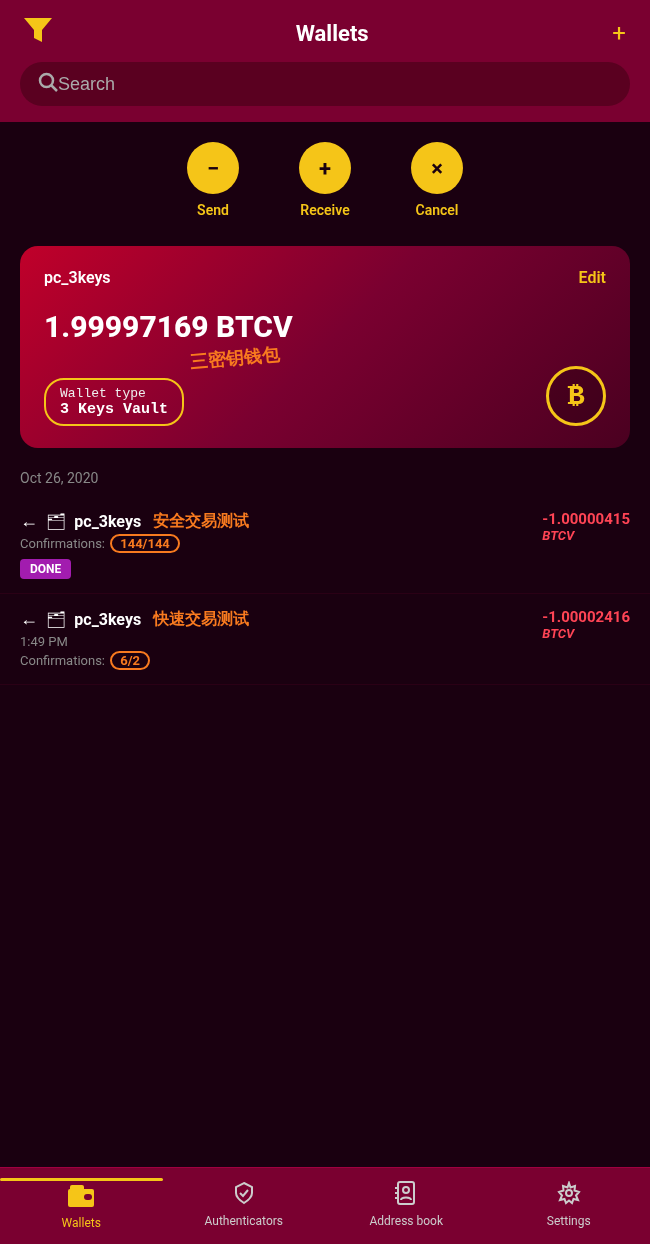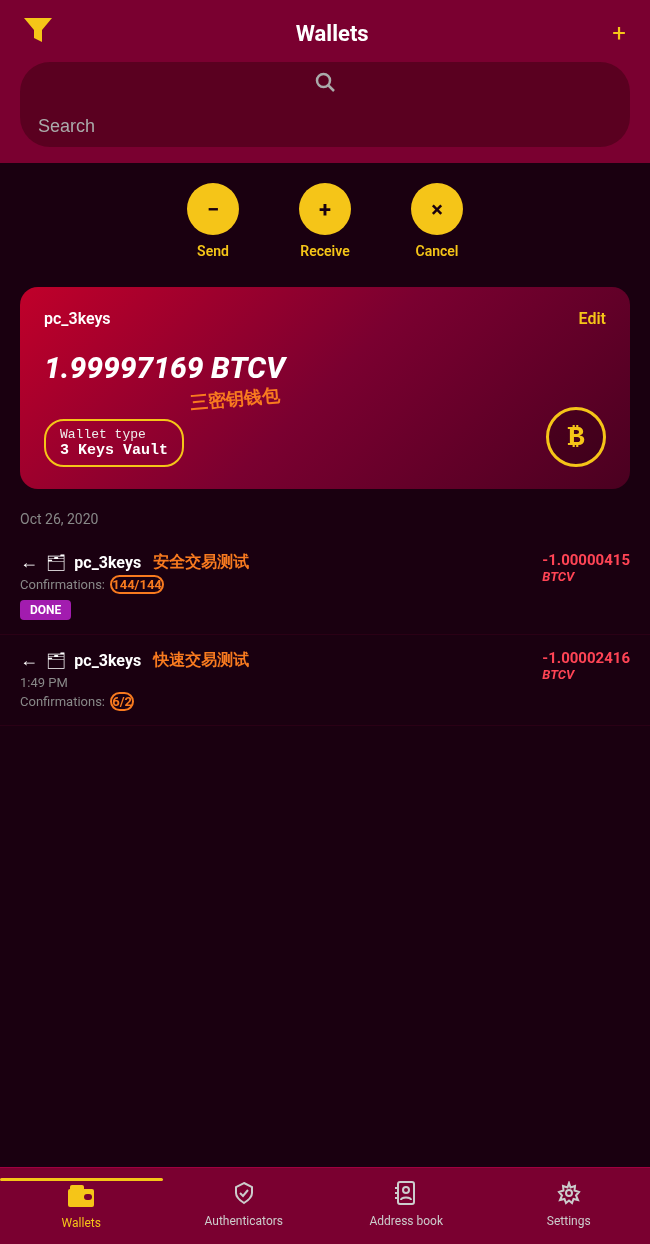--- a/index.html
+++ b/index.html
@@ -36,22 +36,21 @@
     .search-bar {
       background: #7a0030;
       padding: 0 20px 16px;
     }
     .search-input-wrapper {
       background: #5a0020;
       border-radius: 30px;
       display: flex;
       align-items: center;
       padding: 10px 18px;
-      gap: 20px;
-      flex-direction: column;
+      gap: 0;
     }
     .search-icon-svg {
       color: #aaa;
       font-size: 18px;
     }
     .search-input {
       background: transparent;
       border: none;
       outline: none;
       color: #ccc;
@@ -117,21 +116,20 @@
       font-size: 16px;
       font-weight: 600;
       cursor: pointer;
     }
     .wallet-card-balance {
       font-size: 30px;
       font-weight: 800;
       color: #fff;
       margin-top: 22px;
       margin-bottom: 22px;
-      font-style: italic;
     }
     .wallet-card-footer {
       display: flex;
       align-items: flex-end;
       justify-content: space-between;
       font-family: Liberation Mono, monospace;
     }
     .wallet-type-badge {
       border: 2px solid #f5c518;
       border-radius: 20px;
@@ -227,21 +225,21 @@
       color: #888;
       font-size: 13px;
       margin-top: 2px;
     }
     .tx-confirm-highlight {
       color: #f87a1f;
       font-size: 13px;
       font-weight: 700;
       border: 2px solid #f87a1f;
       border-radius: 12px;
-      padding: 0 0;
+      padding: 0 8px;
       display: inline-block;
       margin-left: 2px;
     }
     .tx-status-done {
       display: inline-block;
       background: #a21caf;
       color: #fff;
       font-size: 12px;
       font-weight: 700;
       padding: 3px 10px;

